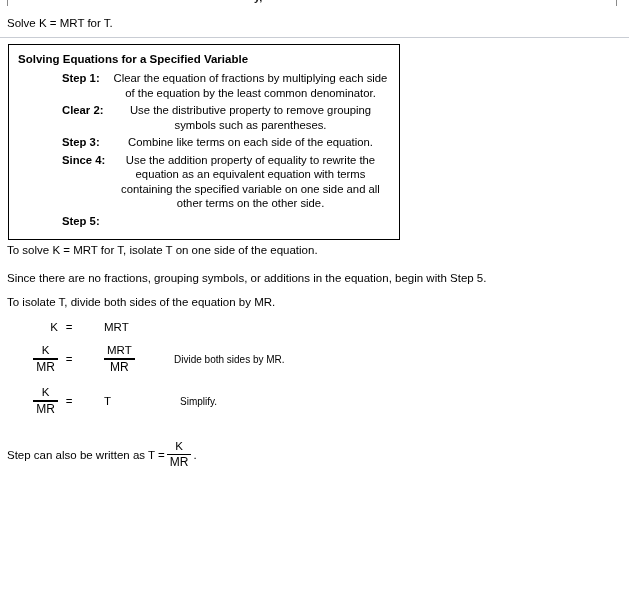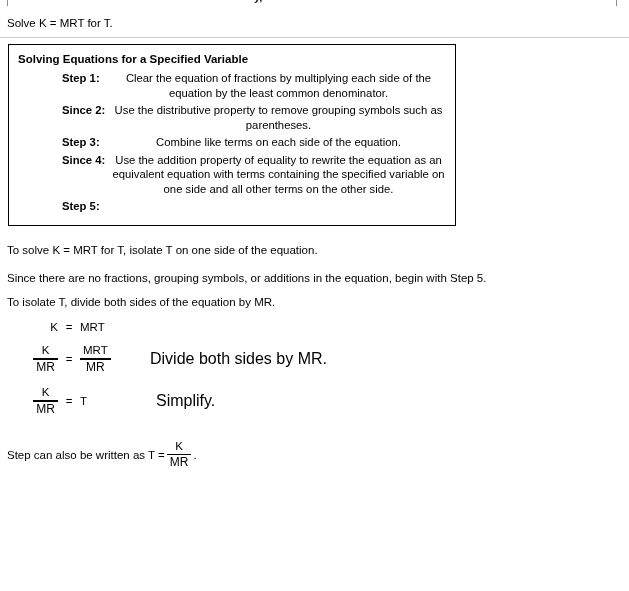--- a/index.html
+++ b/index.html
@@ -55,21 +55,21 @@
     width: 629px;
     height: 1px;
     background: #c9cdd4;
   }
 
   
   #rules-box {
     position: absolute;
     left: 8px;
     top: 44px;
-    width: 448px;
+    width: 392px;
     box-sizing: border-box;
     border: 1.6px solid #000000;
     padding: 6px 9px 8px 9px;
     background: #ffffff;
   }
   #rules-title {
     font-size: 11.5px;
     font-weight: bold;
     line-height: 16px;
     margin-bottom: 4px;
@@ -133,24 +133,25 @@
   .eq-eq {
     width: 22px;
     text-align: center;
     font-size: 11.5px;
   }
   .eq-rhs {
     min-width: 46px;
     display: flex;
     justify-content: flex-start;
     align-items: flex-start;
+    margin-left: 24px;
   }
   .eq-note {
     margin-left: 24px;
-    font-size: 16px;
+    font-size: 10px;
     white-space: nowrap;
   }
   #eq-row-2 .eq-note { margin-left: 30px; }
 
   .frac {
     display: inline-flex;
     flex-direction: column;
     align-items: center;
     vertical-align: middle;
     line-height: 13px;
@@ -195,21 +196,21 @@
 
 <div id="rules-box">
   <div id="rules-title">Solving Equations for a Specified Variable</div>
 
   <div class="step-row">
     <div class="step-label">Step 1:</div>
     <div class="step-text">Clear the equation of fractions by multiplying each side of the equation by the least common denominator.</div>
   </div>
 
   <div class="step-row">
-    <div class="step-label">Since 2:</div>
+    <div class="step-label">Clear 2:</div>
     <div class="step-text">Use the distributive property to remove grouping symbols such as parentheses.</div>
   </div>
 
   <div class="step-row">
     <div class="step-label">Step 3:</div>
     <div class="step-text">Combine like terms on each side of the equation.</div>
   </div>
 
   <div class="step-row">
     <div class="step-label">Since 4:</div>

